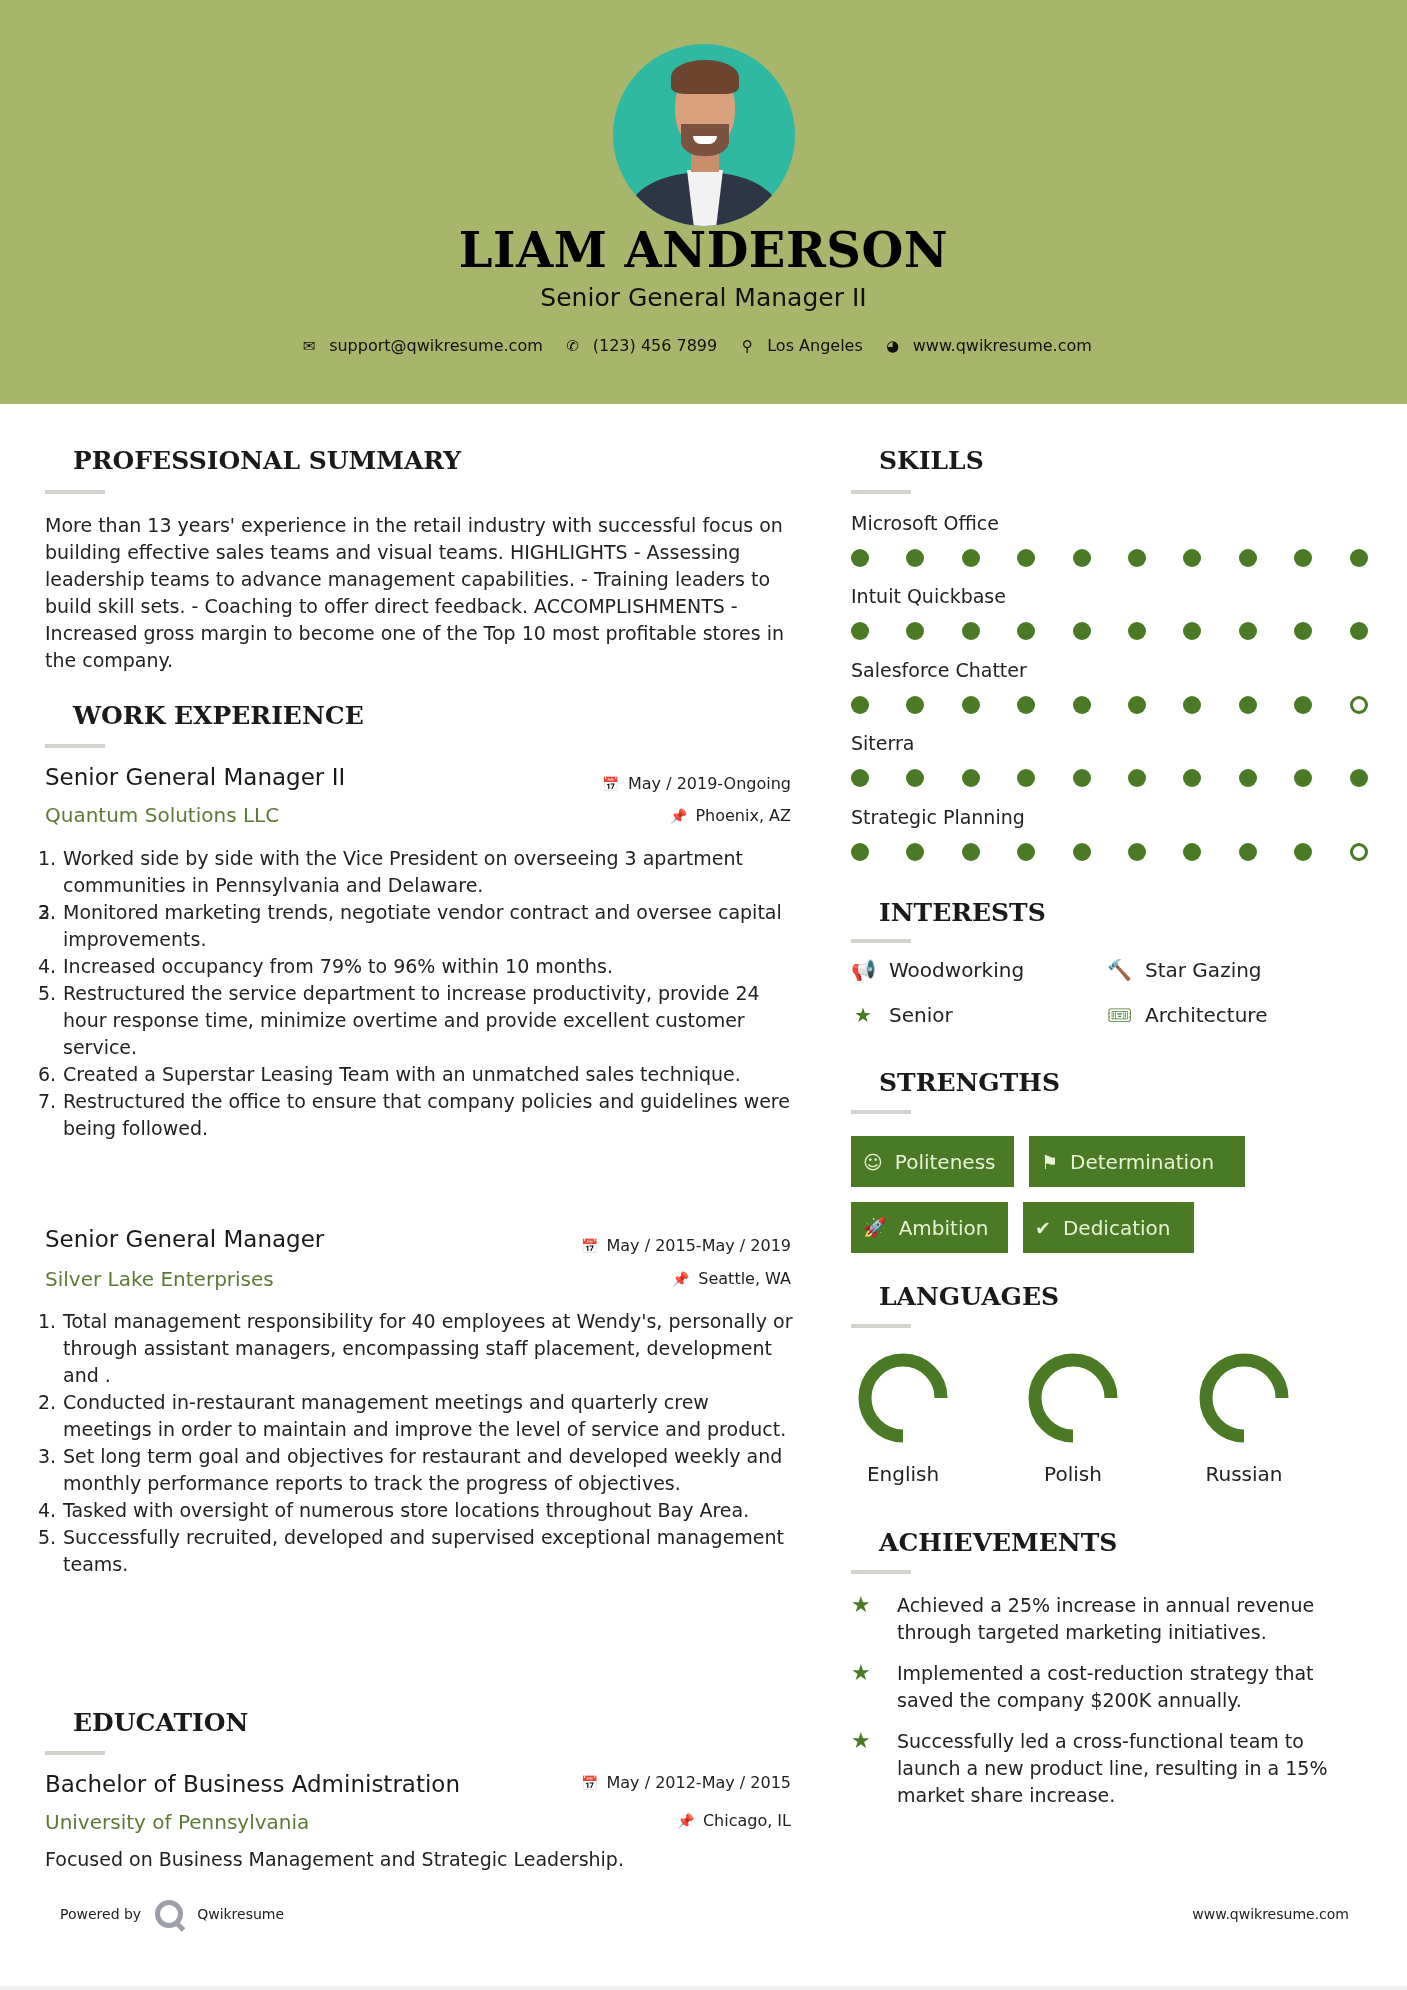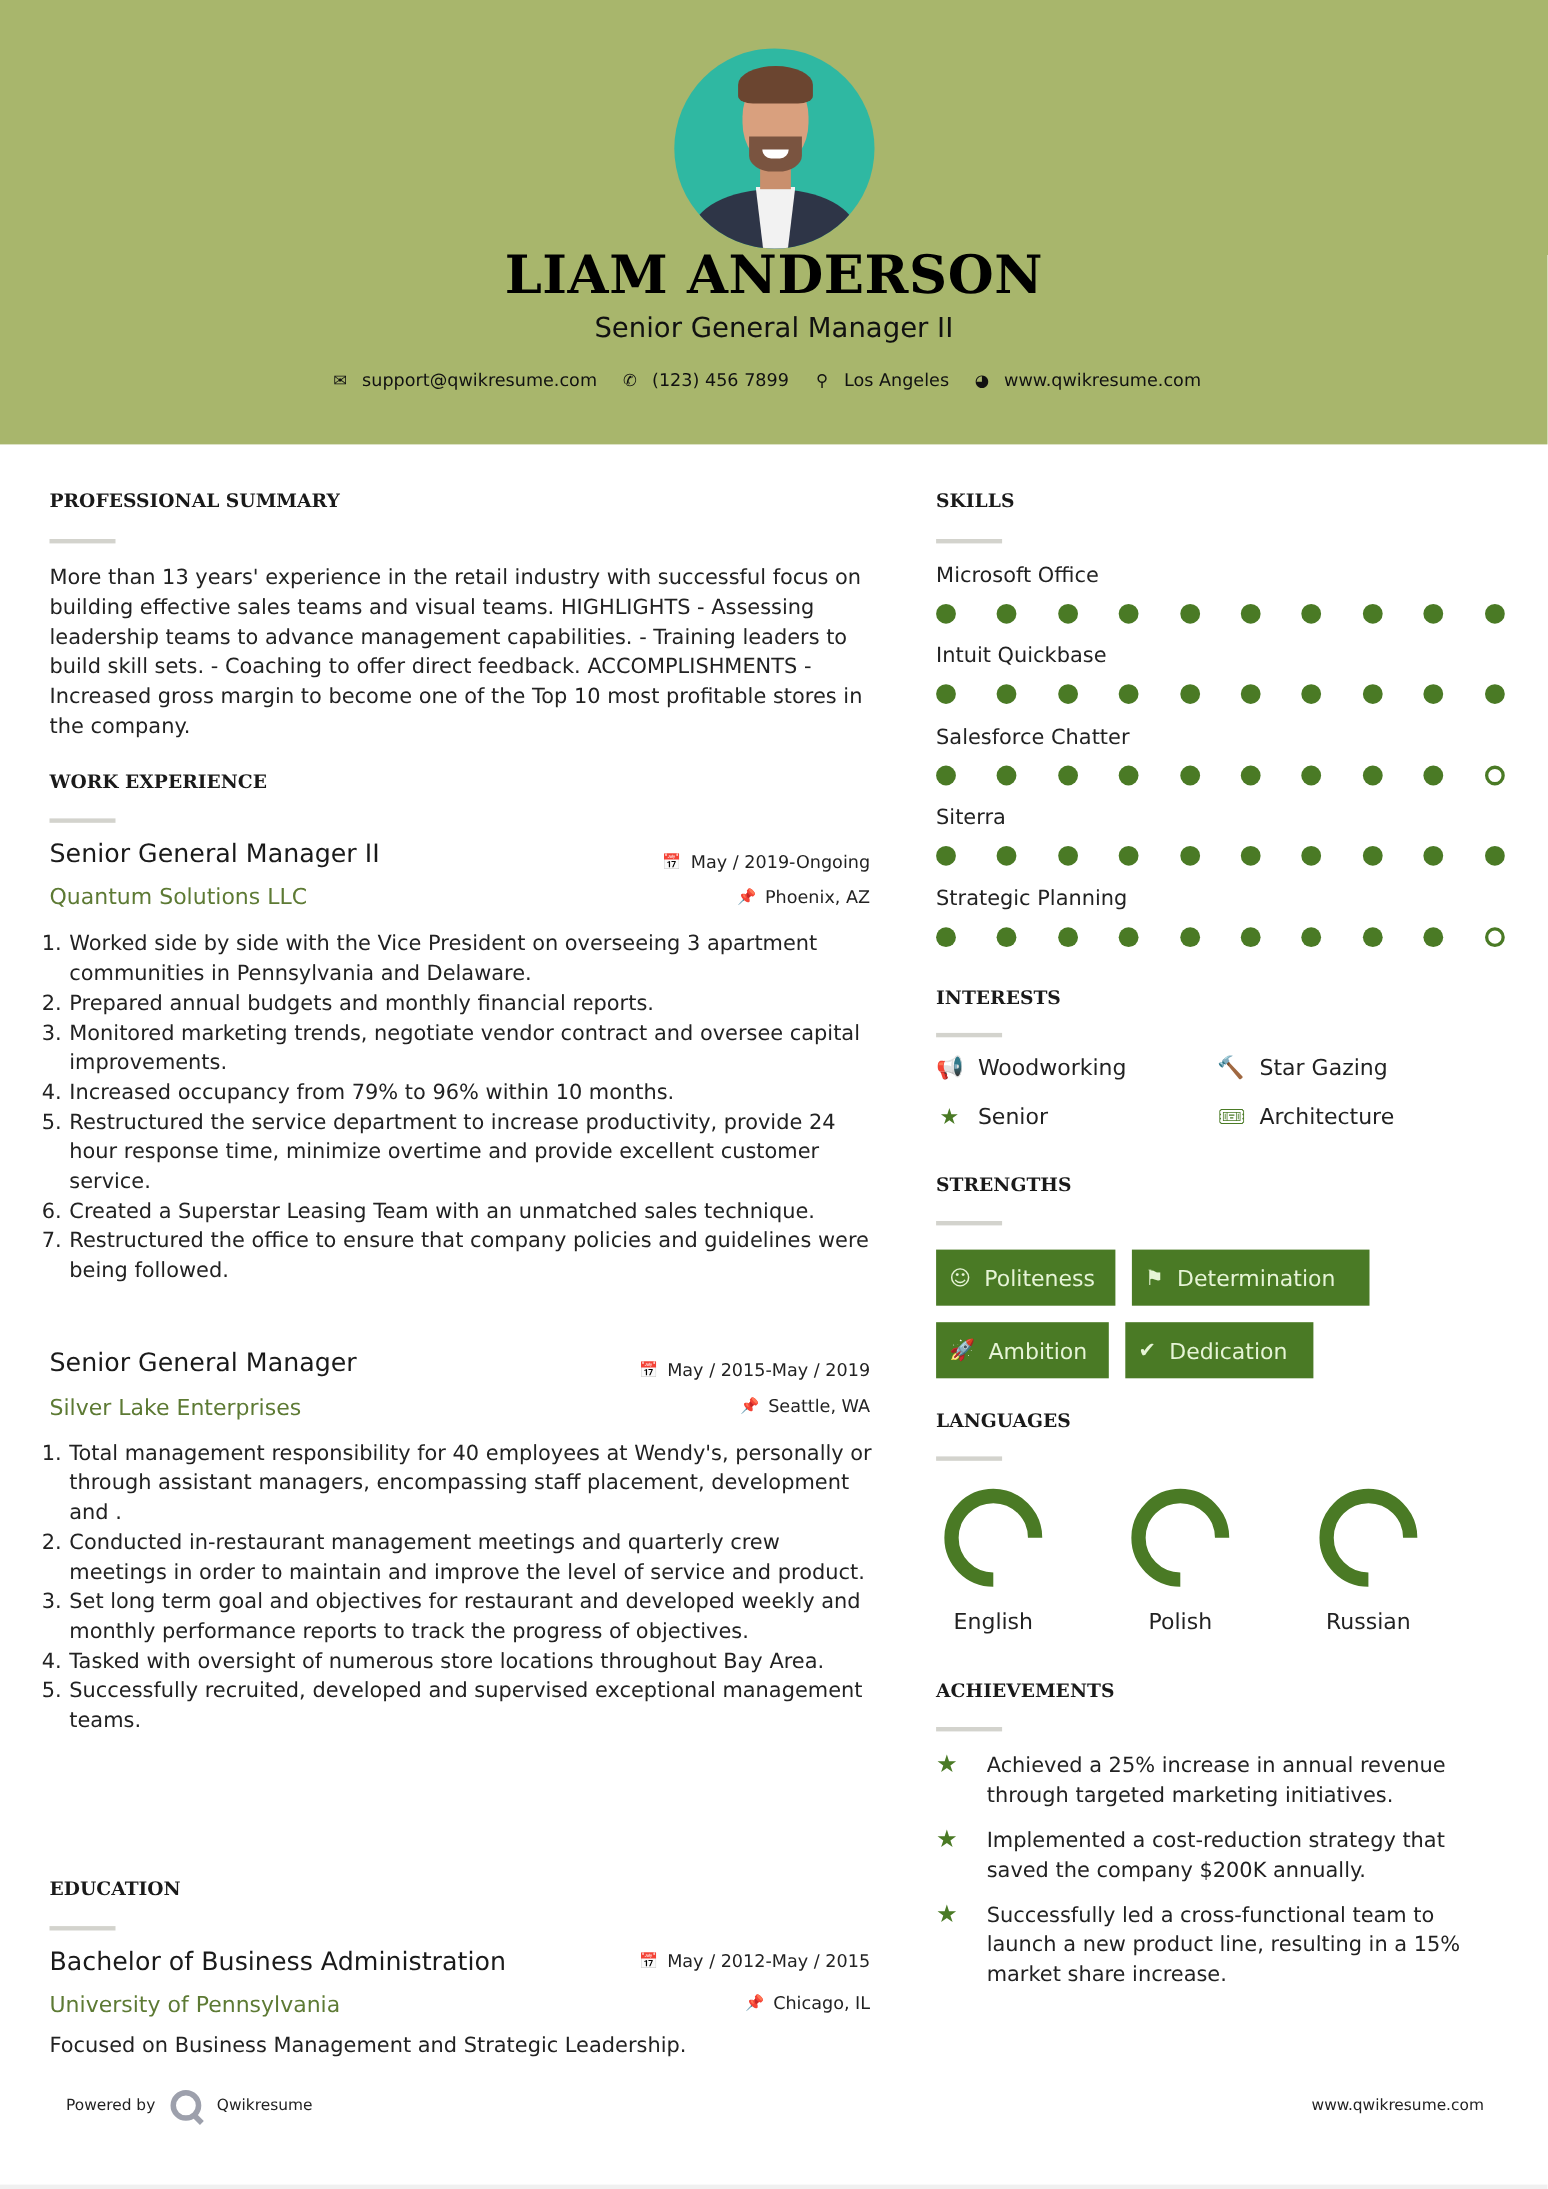--- a/index.html
+++ b/index.html
@@ -15,21 +15,21 @@
   .photo .neck { position: absolute; left: 78px; top: 108px; width: 28px; height: 20px; background: #c98f6d; }
   .photo .jacket { position: absolute; left: 16px; top: 128px; width: 150px; height: 80px; border-radius: 50% 50% 0 0; background: #2e3547; }
   .photo .shirt { position: absolute; left: 74px; top: 126px; width: 36px; height: 60px; background: #f2f2f2; clip-path: polygon(0 0,100% 0,80% 100%,20% 100%); }
 
   .name { position: absolute; left: 0; top: 222px; width: 1407px; text-align: center; font-family: "DejaVu Serif", serif; font-weight: bold; font-size: 48px; letter-spacing: 0.5px; color: #000000; }
   .title { position: absolute; left: 0; top: 283px; width: 1407px; text-align: center; font-size: 25px; color: #111; }
   .contacts { position: absolute; left: 0; top: 336px; width: 1407px; display: flex; justify-content: center; align-items: center; gap: 8px; font-size: 16px; color: #111; }
   .contacts .ci { display: inline-flex; align-items: center; gap: 12px; margin-right: 14px; }
   .contacts .ic { font-size: 15px; width: 16px; text-align: center; }
 
-  .section-title { position: absolute; font-family: "DejaVu Serif", serif; font-weight: bold; font-size: 17px; color: #1a1a1a; }
+  .section-title { position: absolute; font-family: "DejaVu Serif", serif; font-weight: bold; font-size: 25px; color: #1a1a1a; margin-left: 28px; }
   .underline { position: absolute; height: 4px; width: 60px; background: #d3d3cd; }
 
   .para { position: absolute; font-size: 19px; line-height: 27px; color: #222; }
 
   .job-title { position: absolute; font-size: 23px; color: #1a1a1a; }
   .company { position: absolute; font-size: 20px; color: #5d7a34; }
   .meta { position: absolute; font-size: 16px; color: #222; text-align: right; display: flex; align-items: center; gap: 8px; justify-content: flex-end; }
   .meta .ic { font-size: 14px; color: #333; }
 
   ol.bullets { position: absolute; list-style: none; font-size: 19px; line-height: 27px; color: #222; }
@@ -108,21 +108,21 @@
   <span class="ic">📅</span>
   <span>May / 2019-Ongoing</span>
 </div>
 <div class="company" style="left:45px; top:803px;">Quantum Solutions LLC</div>
 <div class="meta" style="left:480px; top:806px; width:311px;">
   <span class="ic">📌</span>
   <span>Phoenix, AZ</span>
 </div>
 <ol class="bullets" style="left:38px; top:845px; width:760px;">
   <li><span class="num">1.</span><span>Worked side by side with the Vice President on overseeing 3 apartment communities in Pennsylvania and Delaware.</span></li>
-  <li><span class="num">2.</span><span>Prepared annual budgets and monthly financial reports.</span></li>
+  <li><span class="num">2.</span></li>
   <li><span class="num">3.</span><span>Monitored marketing trends, negotiate vendor contract and oversee capital improvements.</span></li>
   <li><span class="num">4.</span><span>Increased occupancy from 79% to 96% within 10 months.</span></li>
   <li><span class="num">5.</span><span>Restructured the service department to increase productivity, provide 24 hour response time, minimize overtime and provide excellent customer service.</span></li>
   <li><span class="num">6.</span><span>Created a Superstar Leasing Team with an unmatched sales technique.</span></li>
   <li><span class="num">7.</span><span>Restructured the office to ensure that company policies and guidelines were being followed.</span></li>
 </ol>
 
 <div class="job-title" style="left:45px; top:1226px;">Senior General Manager</div>
 <div class="meta" style="left:480px; top:1236px; width:311px;">
   <span class="ic">📅</span>

